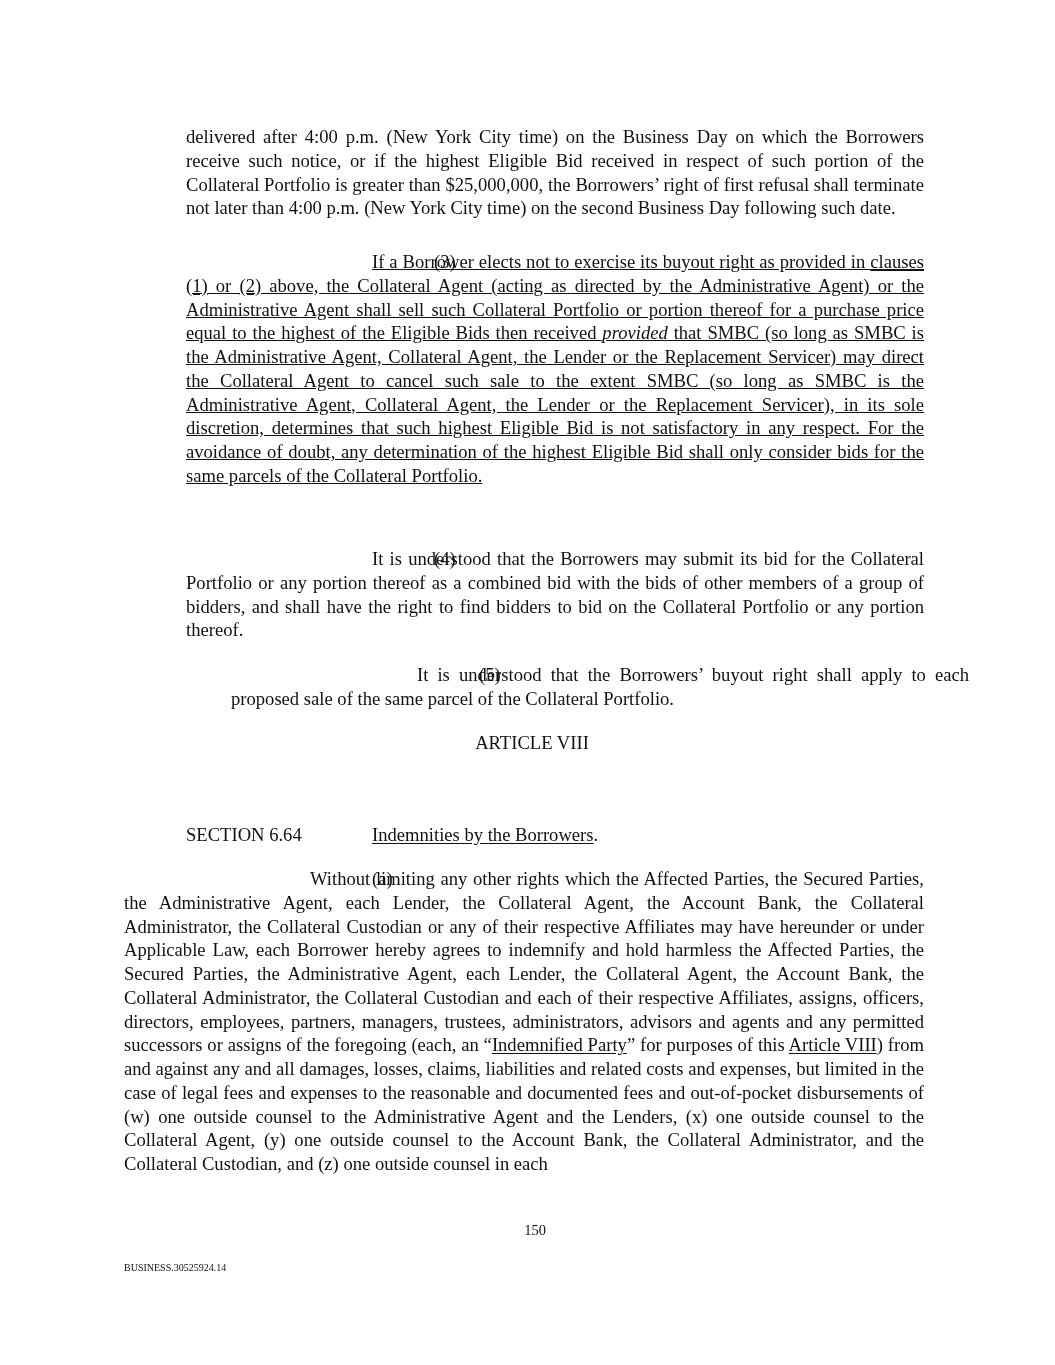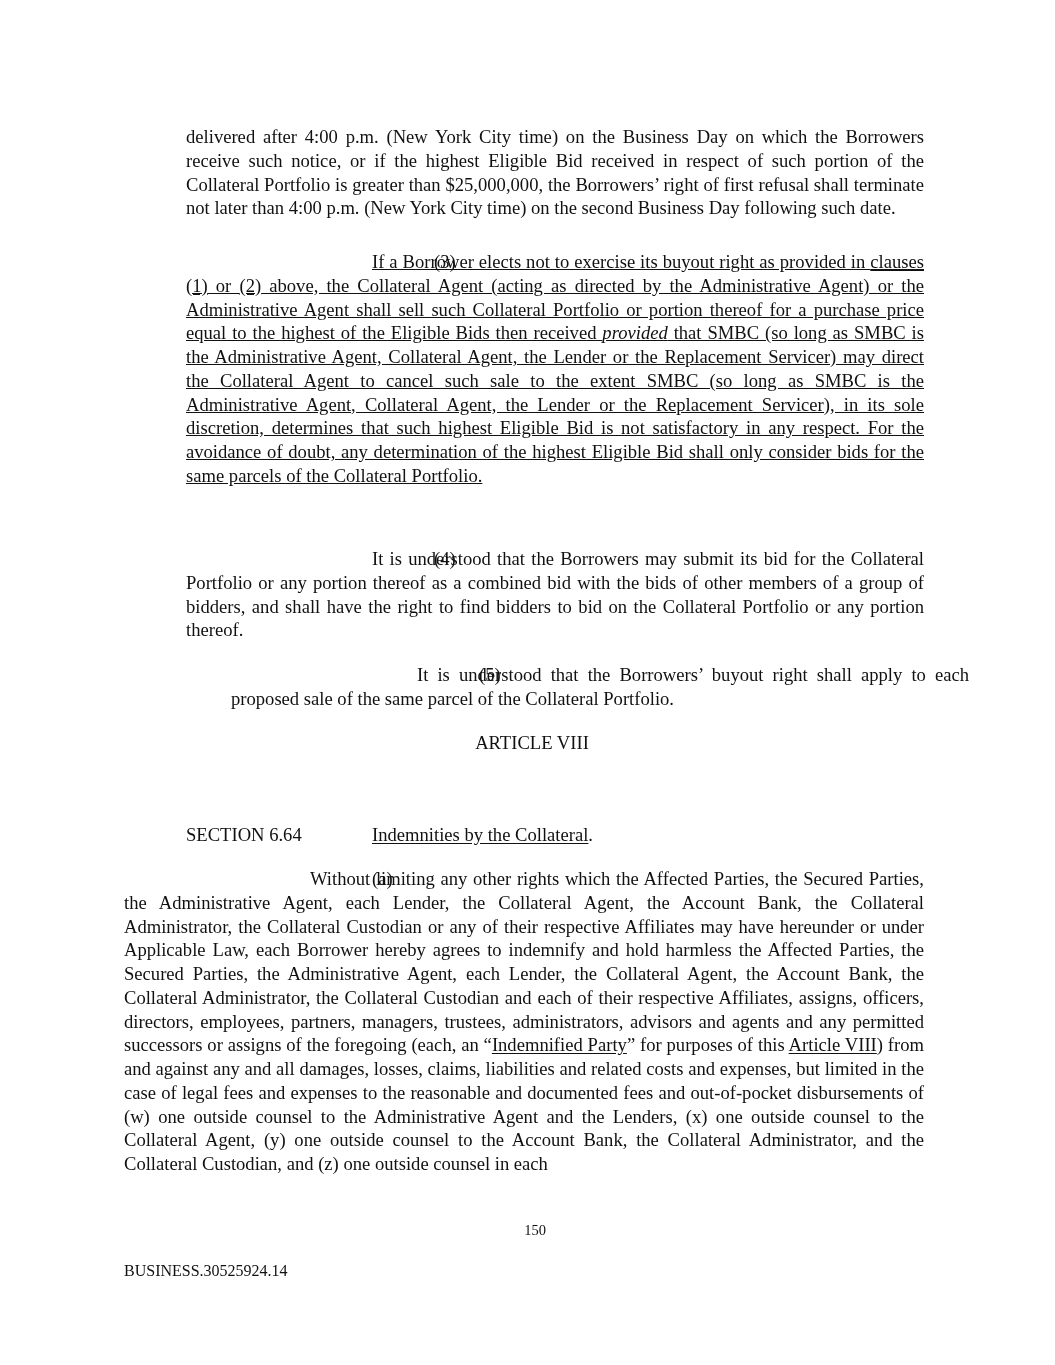--- a/index.html
+++ b/index.html
@@ -65,21 +65,21 @@
       left: 0;
       width: 1070px;
       top: 1222px;
       text-align: center;
       font-size: 14.5px;
     }
     .doc-id {
       position: absolute;
       left: 124px;
       top: 1262px;
-      font-size: 16px;
+      font-size: 10px;
     }
   </style>
 </head>
 <body>
 
 <div class="page">
 
   <p class="para narrow" style="top:125px;">
     <span>delivered after 4:00 p.m. (New York City time) on the Business Day on which the Borrowers receive such notice, or if the highest Eligible Bid received in respect of such portion of the Collateral Portfolio is greater than $25,000,000, the Borrowers’ right of first refusal shall terminate not later than 4:00 p.m. (New York City time) on the second Business Day following such date.</span>
   </p>
@@ -92,21 +92,21 @@
     <span class="num">(4)</span><span>It is understood that the Borrowers may submit its bid for the Collateral Portfolio or any portion thereof as a combined bid with the bids of other members of a group of bidders, and shall have the right to find bidders to bid on the Collateral Portfolio or any portion thereof.</span>
   </p>
 
   <p class="para narrow" style="top:663px; text-indent:124px;margin-left:45px;">
     <span class="num">(5)</span><span>It is understood that the Borrowers’ buyout right shall apply to each proposed sale of the same parcel of the Collateral Portfolio.</span>
   </p>
 
   <div class="center article-title">ARTICLE VIII</div>
 
   <div class="section-line">
-    <span class="sec-num">SECTION 6.64</span><span class="u">Indemnities by the Collateral</span><span>.</span>
+    <span class="sec-num">SECTION 6.64</span><span class="u">Indemnities by the Borrowers</span><span>.</span>
   </div>
 
   <p class="para wide" style="top:867px; text-indent:124px;">
     <span class="num">(a)</span><span>Without limiting any other rights which the Affected Parties, the Secured Parties, the Administrative Agent, each Lender, the Collateral Agent, the Account Bank, the Collateral Administrator, the Collateral Custodian or any of their respective Affiliates may have hereunder or under Applicable Law, each Borrower hereby agrees to indemnify and hold harmless the Affected Parties, the Secured Parties, the Administrative Agent, each Lender, the Collateral Agent, the Account Bank, the Collateral Administrator, the Collateral Custodian and each of their respective Affiliates, assigns, officers, directors, employees, partners, managers, trustees, administrators, advisors and agents and any permitted successors or assigns of the foregoing (each, an “</span><span class="u">Indemnified Party</span><span>” for purposes of this </span><span class="u">Article VIII</span><span>) from and against any and all damages, losses, claims, liabilities and related costs and expenses, but limited in the case of legal fees and expenses to the reasonable and documented fees and out-of-pocket disbursements of (w) one outside counsel to the Administrative Agent and the Lenders, (x) one outside counsel to the Collateral Agent, (y) one outside counsel to the Account Bank, the Collateral Administrator, and the Collateral Custodian, and (z) one outside counsel in each</span>
   </p>
 
   <div class="page-number">150</div>
   <div class="doc-id">BUSINESS.30525924.14</div>
 
 </div>

